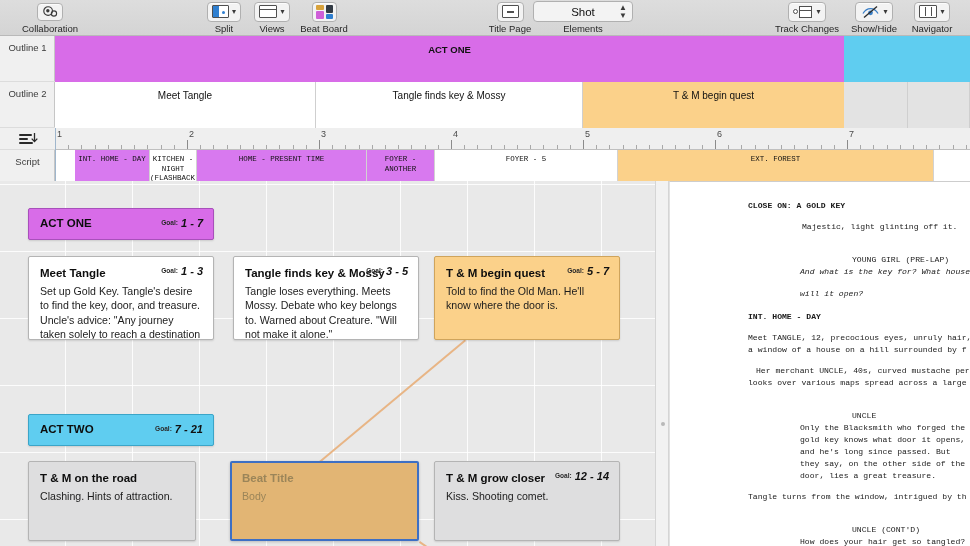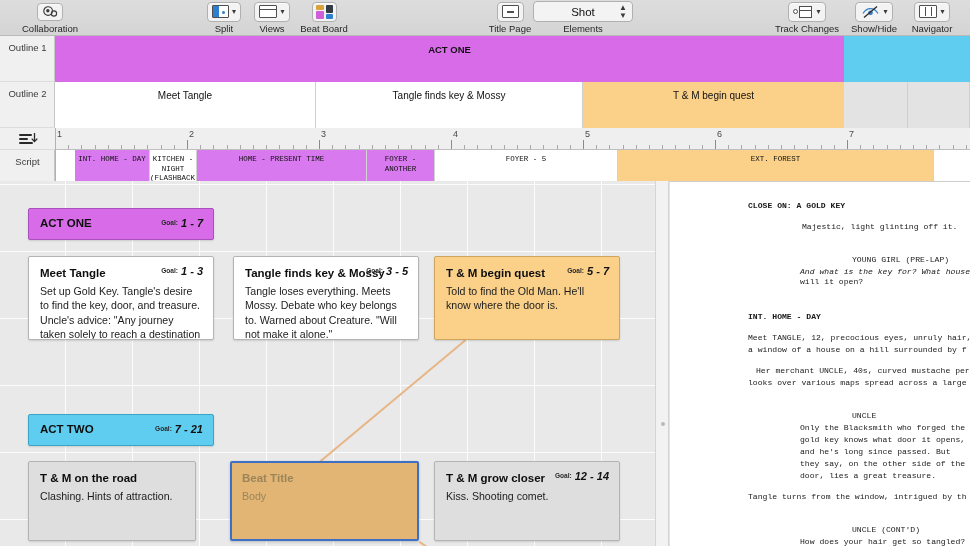--- a/index.html
+++ b/index.html
@@ -433,21 +433,21 @@
     <div class="divider">
       <div class="divdot"></div>
     </div>
 
     <div class="scriptpane">
       <div class="page" id="page">
           <div class="sp" style="left: 78px; top: 16px; font-weight: 700;">CLOSE ON: A GOLD KEY</div>
           <div class="sp" style="left: 96px; top: 37px; padding-left: 36px;">Majestic, light glinting off it.</div>
           <div class="sp" style="left: 182px; top: 70px;">YOUNG GIRL (PRE-LAP)</div>
           <div class="sp" style="left: 130px; top: 82px; font-style: italic;">And what is the key for? What house</div>
-          <div class="sp" style="left: 130px; top: 92px; ">will it open?</div>
+          <div class="sp" style="left: 130px; top: 104px; font-style: italic;">will it open?</div>
           <div class="sp" style="left: 78px; top: 127px; font-weight: 700;">INT. HOME - DAY</div>
           <div class="sp" style="left: 78px; top: 148px;">Meet TANGLE, 12, precocious eyes, unruly hair,</div>
           <div class="sp" style="left: 78px; top: 160px;">a window of a house on a hill surrounded by f</div>
           <div class="sp" style="left: 86px; top: 181px;">Her merchant UNCLE, 40s, curved mustache perfe</div>
           <div class="sp" style="left: 78px; top: 193px;">looks over various maps spread across a large</div>
           <div class="sp" style="left: 182px; top: 226px;">UNCLE</div>
           <div class="sp" style="left: 130px; top: 238px;">Only the Blacksmith who forged the</div>
           <div class="sp" style="left: 130px; top: 250px;">gold key knows what door it opens,</div>
           <div class="sp" style="left: 130px; top: 262px;">and he's long since passed. But</div>
           <div class="sp" style="left: 130px; top: 274px;">they say, on the other side of the</div>

